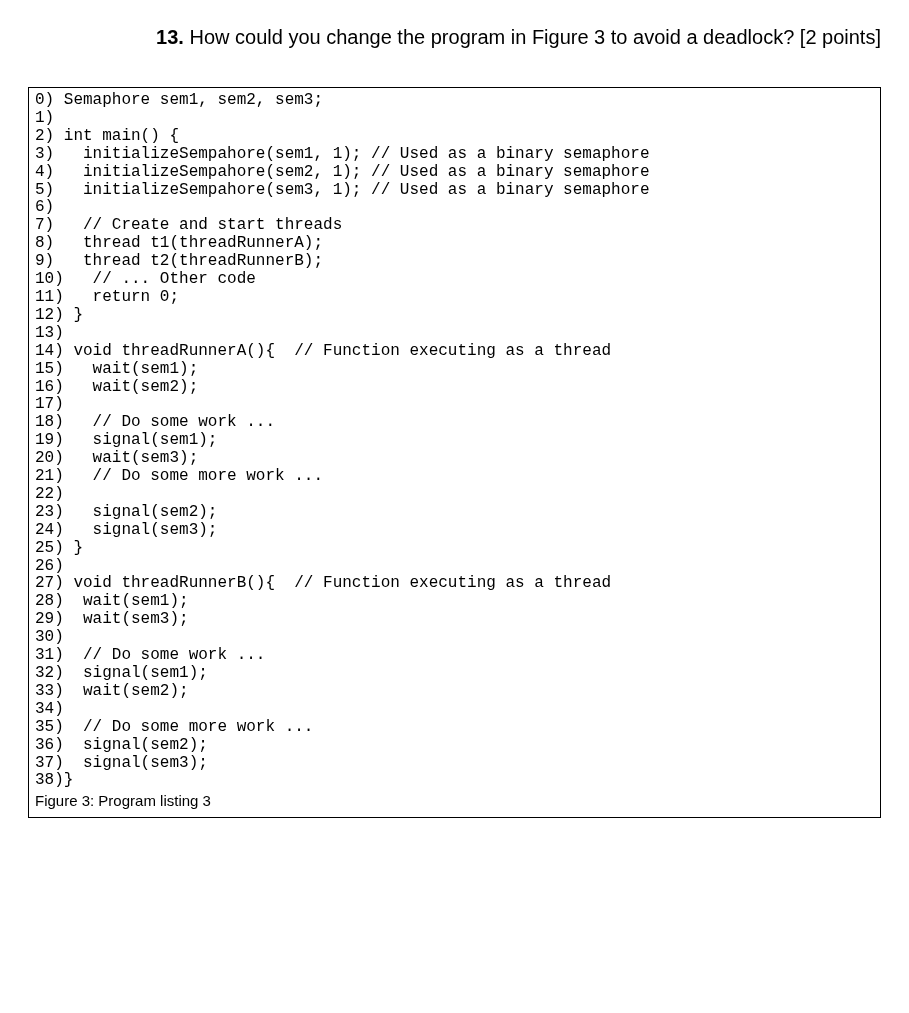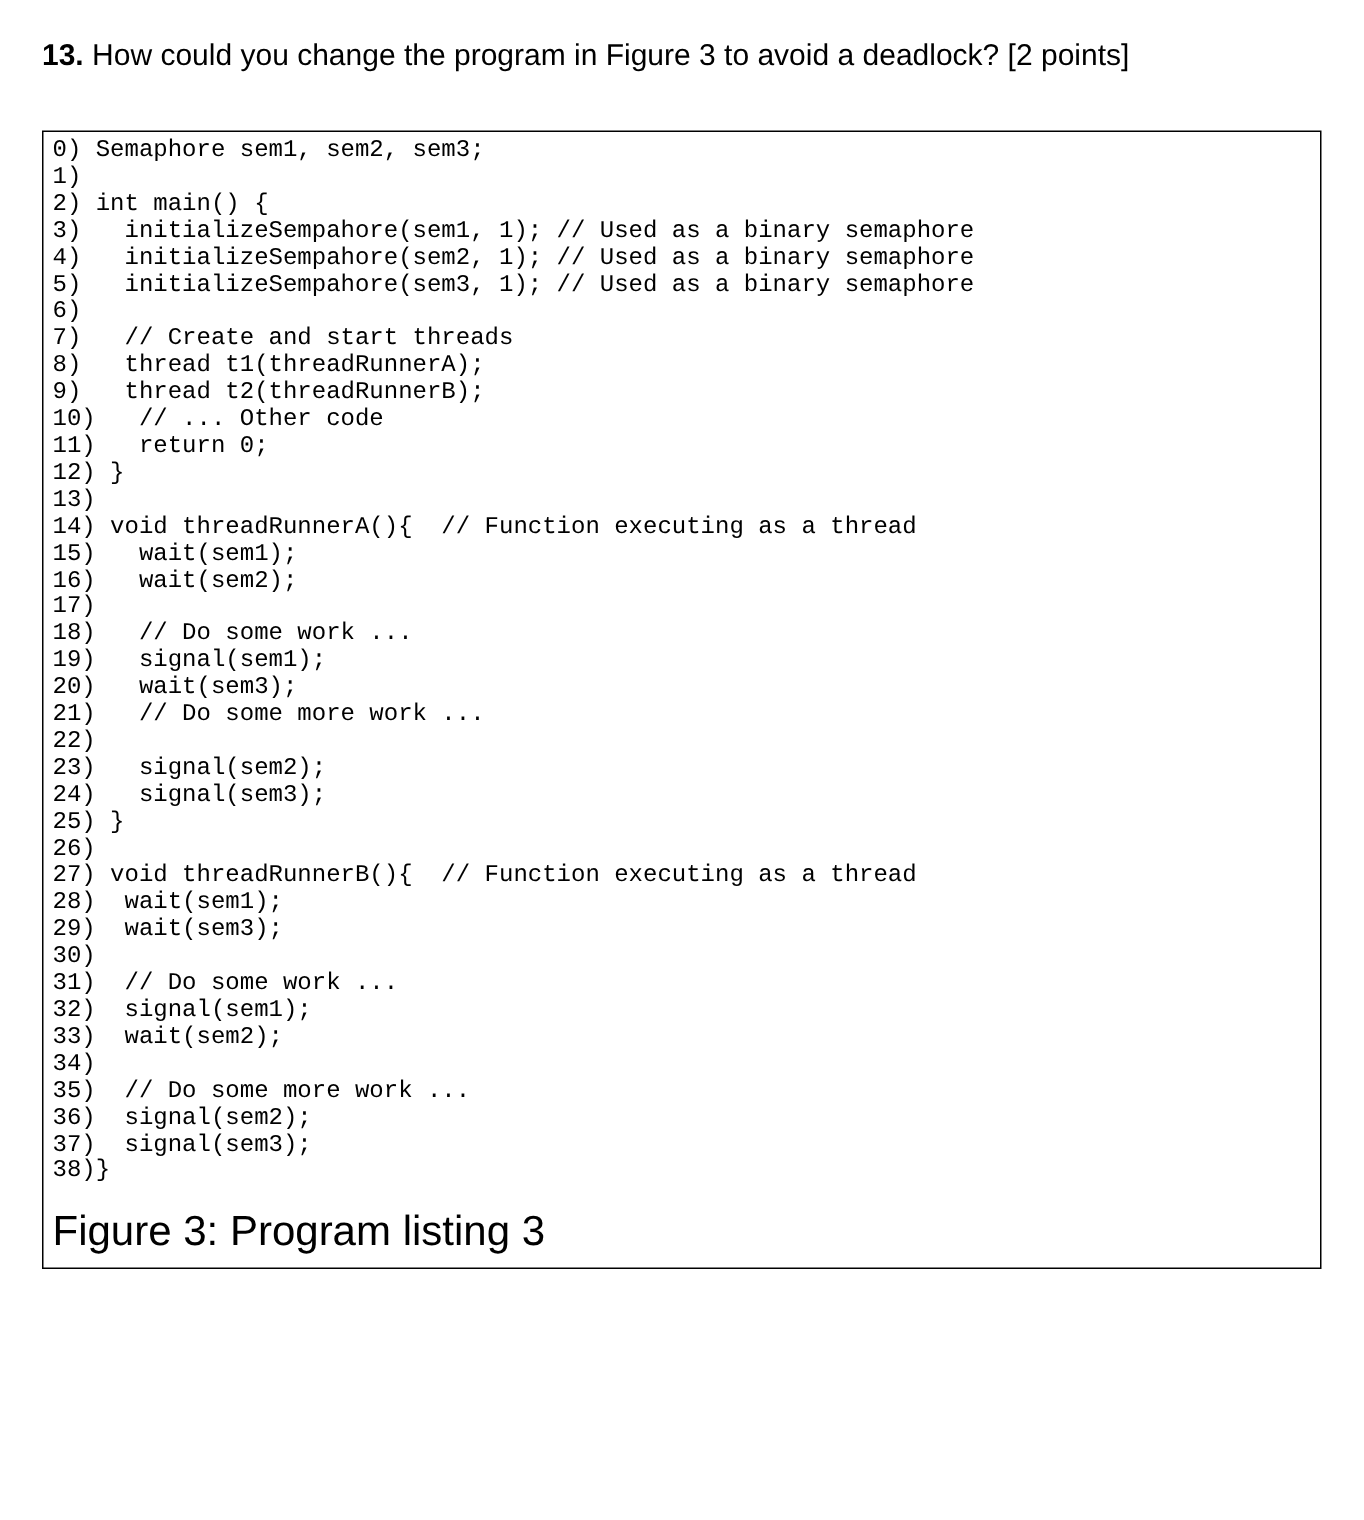--- a/index.html
+++ b/index.html
@@ -11,40 +11,41 @@
   }
   .page {
     width: 909px;
     box-sizing: border-box;
     padding: 24px 28px 28px 28px;
   }
   .question {
     font-size: 20px;
     line-height: 1.35;
     margin: 0 0 36px 0;
+    text-align: right;
   }
   .question .qnum {
     font-weight: 700;
   }
   .figure-box {
     border: 1.5px solid #000000;
     padding: 4px 6px 8px 6px;
     box-sizing: border-box;
   }
   .code {
     font-family: "Courier New", Courier, monospace;
     font-size: 16px;
     line-height: 1.12;
     white-space: pre;
     color: #000000;
   }
   .caption {
     font-family: Arial, Helvetica, sans-serif;
-    font-size: 28px;
-    margin-top: 15px;
+    font-size: 15px;
+    margin-top: 2px;
   }
 </style>
 </head>
 <body>
 
 <div class="page">
 
   <p class="question">
     <span class="qnum">13.</span>
     <span>How could you change the program in Figure 3 to avoid a deadlock? [2 points]</span>

